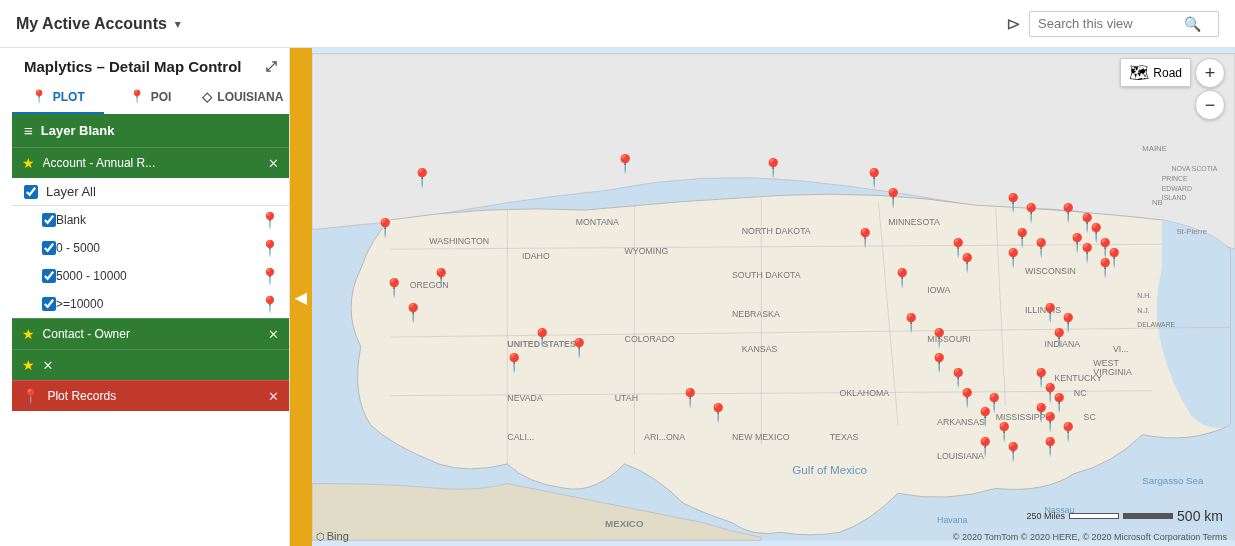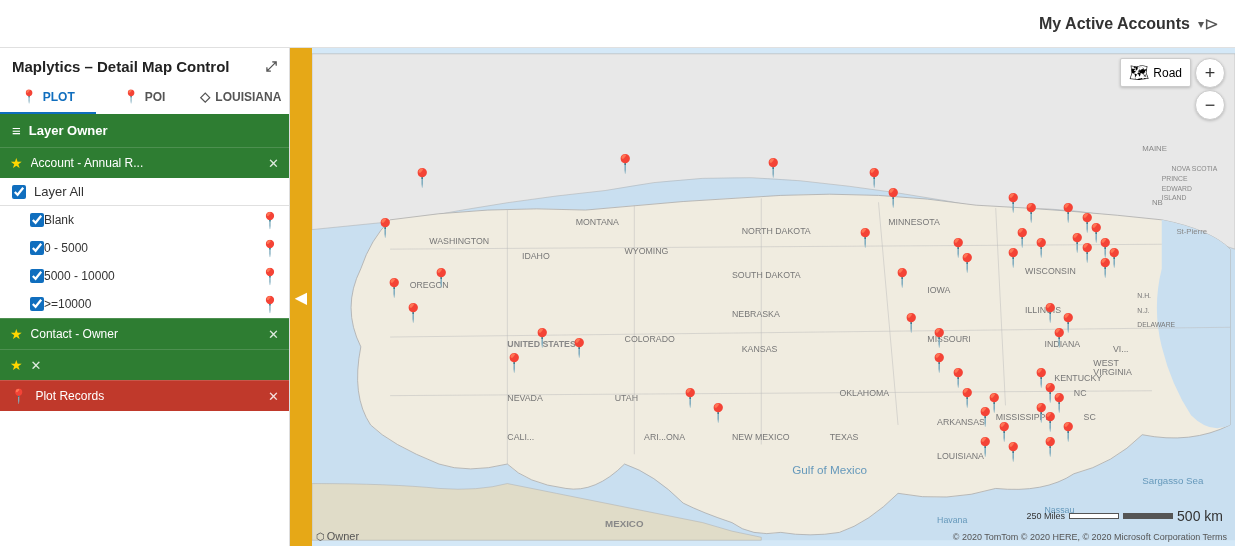--- a/index.html
+++ b/index.html
@@ -1,20 +1,20 @@
 <!DOCTYPE html>
 <html><head>
   <meta charset="utf-8">
   <style>
     * { margin: 0; padding: 0; box-sizing: border-box; }
     body { font-family: 'Segoe UI', Arial, sans-serif; width: 1235px; height: 546px; overflow: hidden; background: #fff; }
 
     
     .header {
-      display: flex; align-items: center; justify-content: flex-end;
+      display: flex; align-items: center; justify-content: space-between;
       padding: 0 16px; height: 48px; border-bottom: 1px solid #e0e0e0;
       background: #fff;
     }
     .header-left { display: flex; align-items: center; gap: 8px; }
     .header-title { font-size: 16px; font-weight: 600; color: #333; }
     .header-chevron { font-size: 12px; color: #555; }
     .header-right { display: flex; align-items: center; gap: 8px; }
     .filter-icon { font-size: 18px; color: #555; cursor: pointer; }
     .search-box {
       display: flex; align-items: center; border: 1px solid #ccc;
@@ -23,21 +23,21 @@
     }
     .search-box input {
       border: none; outline: none; font-size: 13px; color: #555; width: 140px;
     }
     .search-icon { font-size: 14px; color: #555; }
 
     
     .main { display: flex; height: calc(546px - 48px); }
 
     
-    .sidebar { width: 290px; min-width: 290px; background: #fff; display: flex; flex-direction: column; border-right: 1px solid #ddd; overflow-y: auto; }
+    .sidebar { width: 290px; min-width: 290px; background: #fff; display: flex; flex-direction: column; border-right: 1px solid #ddd; overflow-y: auto; padding-left: 12px; }
 
     .maplytics-title {
       padding: 10px 12px 6px; font-size: 15px; font-weight: 700; color: #222;
       display: flex; align-items: center; justify-content: space-between;
     }
     .expand-icon { font-size: 14px; color: #555; cursor: pointer; }
 
     
     .tab-bar { display: flex; border-bottom: 2px solid #e0e0e0; }
     .tab {
@@ -156,20 +156,24 @@
 </head>
 <body>
 
 <div class="header">
   <div class="header-left">
     <span class="header-title">My Active Accounts</span>
     <span class="header-chevron">▾</span>
   </div>
   <div class="header-right">
     <span class="filter-icon" title="Filter">⊳</span>
+    <div class="search-box">
+      <input type="text" placeholder="Search this view" style="">
+      <span class="search-icon">🔍</span>
+    </div>
   </div>
 </div>
 
 <div class="main">
 
   <div class="sidebar">
 
     <div class="maplytics-title">
       <span>Maplytics – Detail Map Control</span>
       <span class="expand-icon">⤢</span>
@@ -185,21 +189,21 @@
         <span>POI</span>
       </div>
       <div class="tab">
         <span class="tab-icon">◇</span>
         <span>LOUISIANA</span>
       </div>
     </div>
 
     <div class="layer-menu-header">
       <span class="layer-icon">≡</span>
-      <span>Layer Owner</span>
+      <span>Layer Blank</span>
     </div>
 
     <div class="layer-item">
       <span class="layer-item-star">★</span>
       <span class="layer-item-label">Account - Annual R...</span>
       <span class="layer-item-close">✕</span>
     </div>
 
     <div class="select-all-row">
       <input type="checkbox" class="checkbox" checked="" style="">
@@ -433,17 +437,17 @@
     </div>
 
     
     <div class="attribution">
       <span>© 2020 TomTom © 2020 HERE, © 2020 Microsoft Corporation Terms</span>
     </div>
 
     
     <div class="bing-logo">
       <span style="font-size:10px;color:#555;">⬡</span>
-      <span>Owner</span>
+      <span>Bing</span>
     </div>
 
   </div>
 </div>
 
 </body></html>

